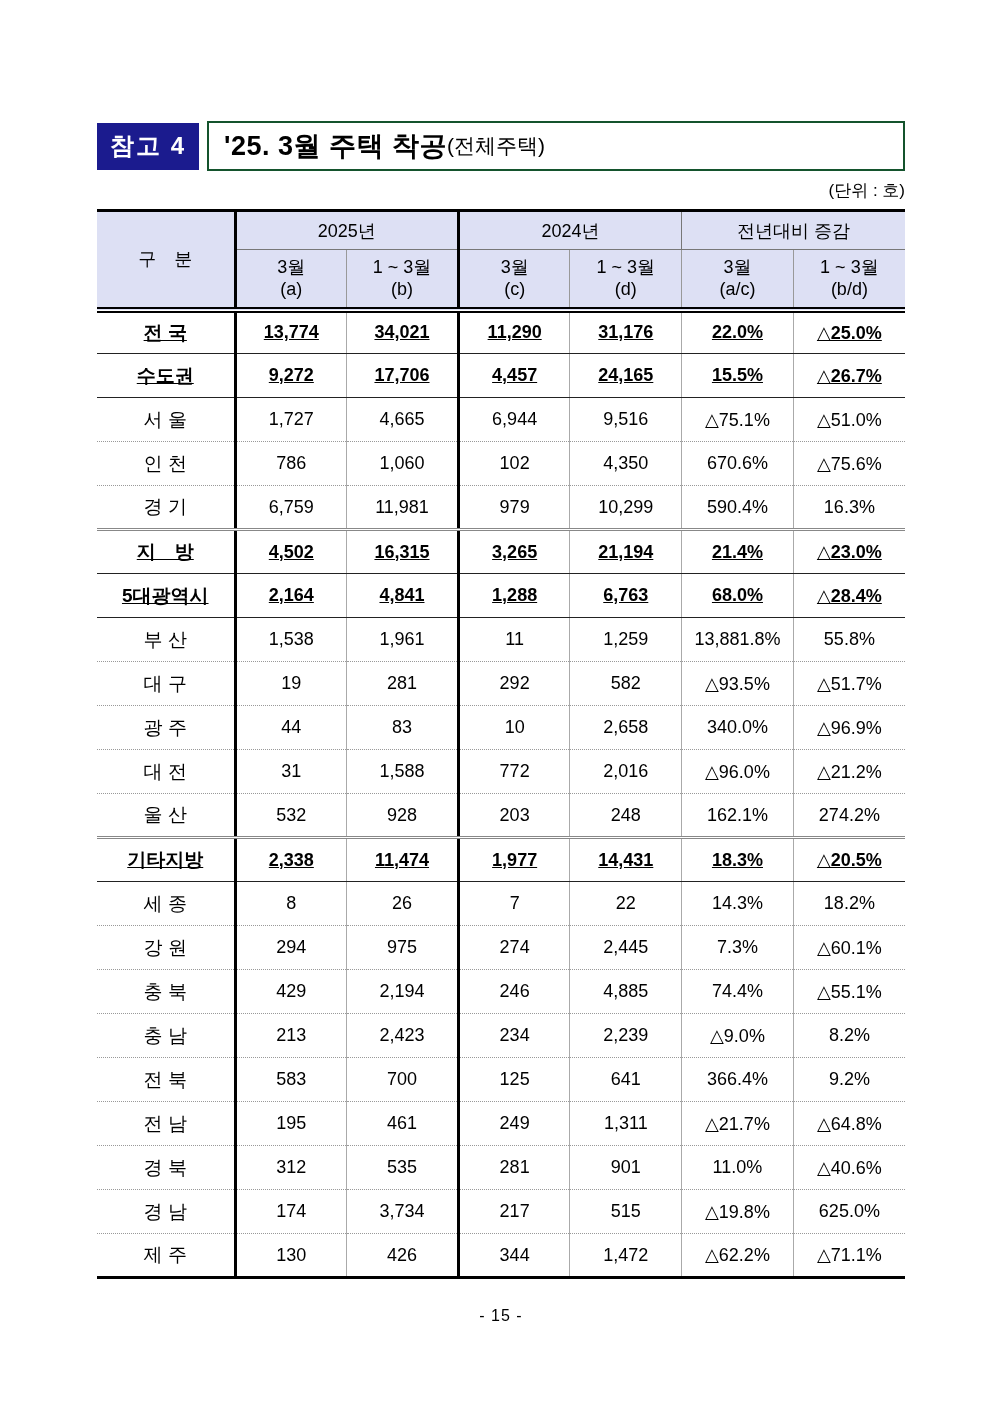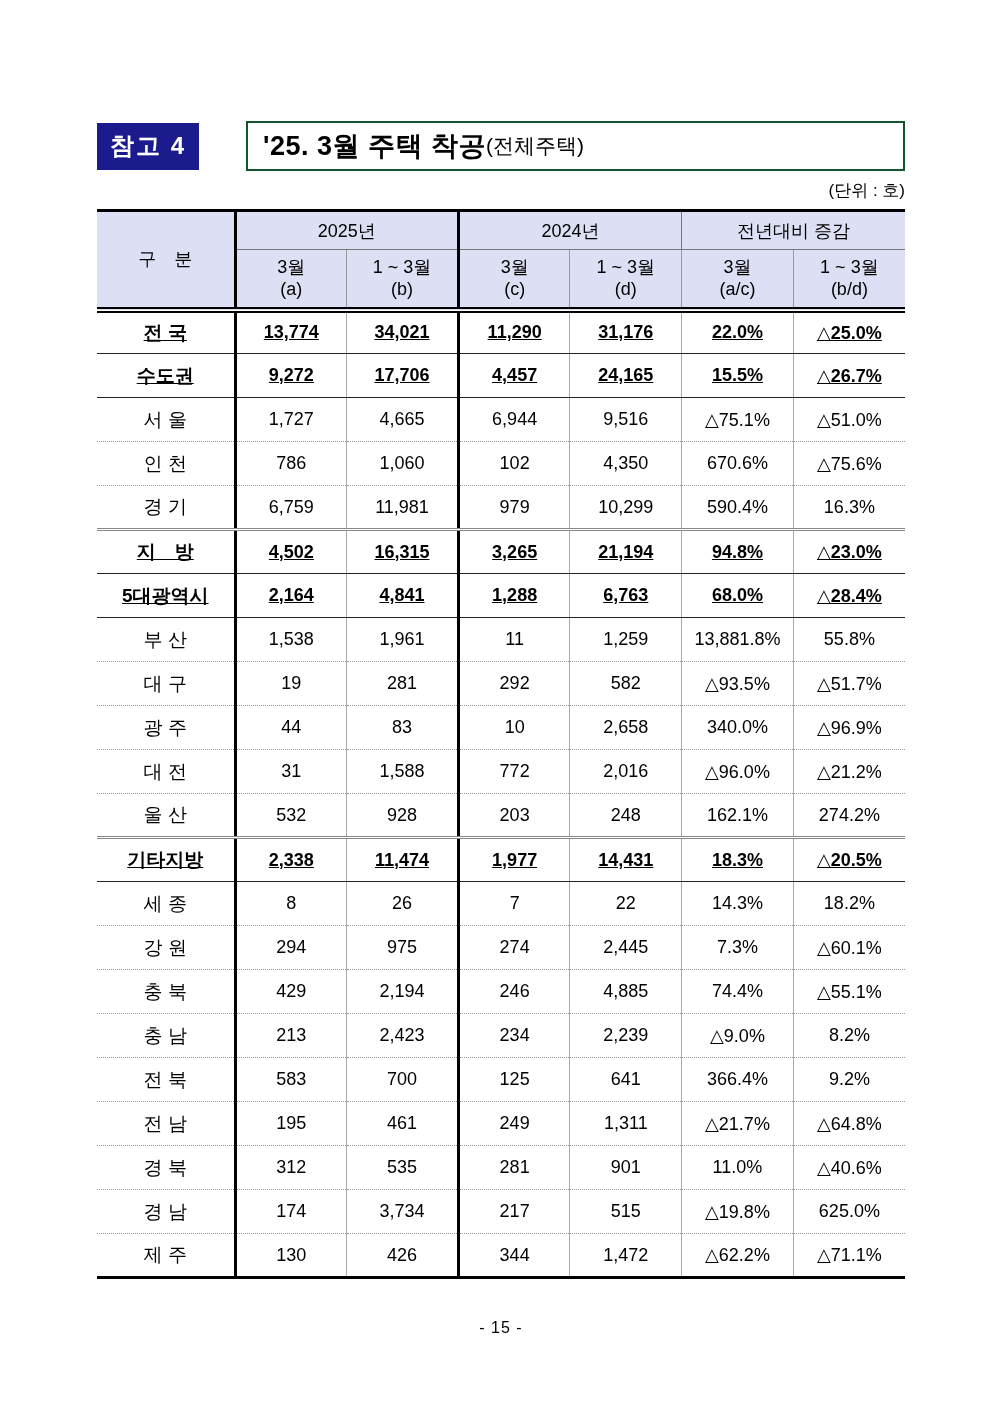--- a/index.html
+++ b/index.html
@@ -11,21 +11,21 @@
   body {
     width: 1000px; height: 1413px;
     background: #ffffff;
     color: #000;
     font-family: "Liberation Sans", "DejaVu Sans", sans-serif;
   }
   .page { position: relative; width: 1000px; height: 1413px; overflow: hidden; }
   .content { margin: 0 95px 0 97px; }
 
   
-  .header-row { display: flex; align-items: stretch; padding-top: 121px; height: 171px; gap: 39px; }
+  .header-row { display: flex; align-items: stretch; padding-top: 121px; height: 171px; }
   .badge {
     width: 102px; height: 47px; align-self: center;
     background: var(--badge-bg); color: #fff;
     font-size: 24px; font-weight: bold; letter-spacing: 2px;
     display: flex; align-items: center; justify-content: center;
   }
   .title-box {
     flex: 1; margin-left: 8px; height: 50px; align-self: center;
     border: 2px solid #14532d;
     display: flex; align-items: center; padding-left: 15px;
@@ -68,21 +68,21 @@
   tbody tr.bold td { font-weight: bold; text-decoration: underline; }
   tbody td:nth-child(2), tbody td:nth-child(4) { border-left: 3px solid #000; }
   tbody td:nth-child(3), tbody td:nth-child(5),
   tbody td:nth-child(6), tbody td:nth-child(7) { border-left: 1px solid #aaa; }
 
   tr.div-solid  td { border-bottom: 1px solid #222; }
   tr.div-dotted td { border-bottom: 1px dotted #999; }
   tr.div-gray   td { border-bottom: 3px double #888; }
   tr.div-none   td { border-bottom: none; }
 
-  .page-number { text-align: center; font-size: 16px; letter-spacing: 1px; margin-top: 40px; }
+  .page-number { text-align: center; font-size: 16px; letter-spacing: 1px; margin-top: 28px; }
 </style>
 </head>
 <body>
 
 <div class="page">
   <div class="content">
 
     <div class="header-row">
       <div class="badge">참고 4</div>
       <div class="title-box">
@@ -182,21 +182,21 @@
     <td>10,299</td>
     <td>590.4%</td>
     <td>16.3%</td>
   </tr>
           <tr class="div-solid bold">
     <td>지　방</td>
     <td>4,502</td>
     <td>16,315</td>
     <td>3,265</td>
     <td>21,194</td>
-    <td>94.8%</td>
+    <td>21.4%</td>
     <td>△23.0%</td>
   </tr>
           <tr class="div-solid bold">
     <td>5대광역시</td>
     <td>2,164</td>
     <td>4,841</td>
     <td>1,288</td>
     <td>6,763</td>
     <td>68.0%</td>
     <td>△28.4%</td>

